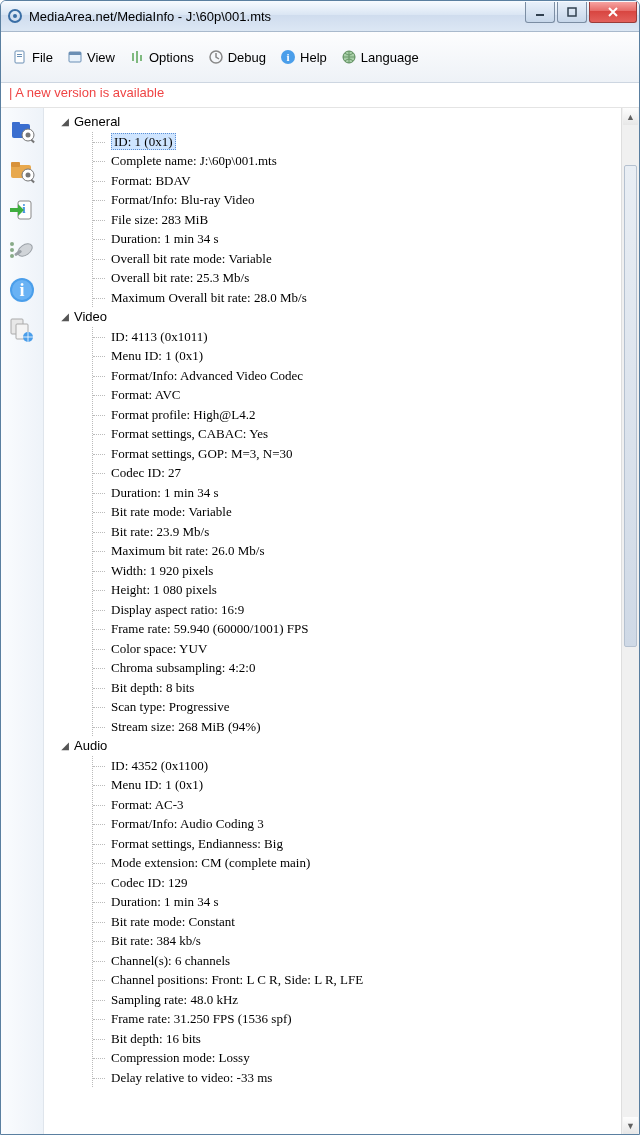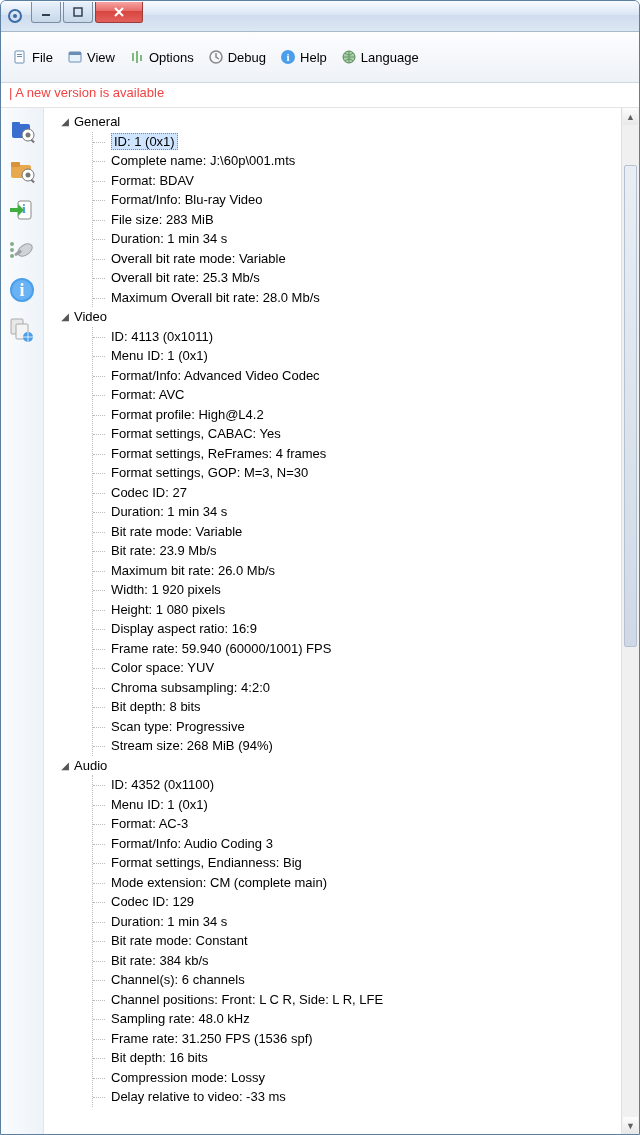--- a/index.html
+++ b/index.html
@@ -16,21 +16,21 @@
 .menuitem{display:flex;align-items:center;gap:4px;padding:2px 5px;border-radius:3px}
 .infobar{height:20px;padding:2px 8px;color:#ef4444;background:#fff;border-bottom:1px solid #e4e4e4}
 .body{flex:1;display:flex;background:#fff;min-height:0}
 .sidebar{width:42px;background:linear-gradient(90deg,#fafcfe,#eef3f9);border-right:1px solid #dfe5ec;display:flex;flex-direction:column;align-items:center;padding-top:6px;gap:8px}
 .sidebtn{width:32px;height:32px;display:flex;align-items:center;justify-content:center;border-radius:3px}
 .content{flex:1;position:relative;overflow:hidden}
 .tree{position:absolute;inset:4px 18px 4px 4px;overflow:auto;font-size:13px;line-height:1.5}
 .group{margin-left:30px}
 .group-head{display:flex;align-items:center;gap:4px;margin-left:-18px}
 .tw{display:inline-block;width:10px;text-align:center;color:#555;font-size:10px}
-.items{margin-left:14px;border-left:1px dotted #bbb;}
+.items{margin-left:14px;border-left:1px dotted #bbb;font-family:Liberation Serif, serif;}
 .item{position:relative;padding-left:18px}
 .item::before{content:"";position:absolute;left:0;top:10px;width:12px;border-top:1px dotted #bbb}
 .item.sel span{background:#cfe5ff;border:1px dotted #5a8fd6;padding:0 2px}
 .vscroll{position:absolute;right:0;top:0;bottom:0;width:17px;background:#f0f0f0;border-left:1px solid #dedede;display:flex;flex-direction:column;align-items:center}
 .vscroll .arrow{width:15px;height:17px;display:flex;align-items:center;justify-content:center;color:#606060;font-size:9px;background:linear-gradient(#fdfdfd,#e7e7e7)}
 .vscroll .track{flex:1;position:relative;width:100%}
 .vscroll .thumb{position:absolute;left:2px;right:2px;top:40px;height:480px;background:linear-gradient(#e9eef4,#cfd9e6);border:1px solid #b5c1d0;border-radius:2px}
 svg{display:block}
 </style>
 </head>
@@ -38,20 +38,21 @@
 
 <div class="window">
 
   <div class="titlebar">
     <span class="icon">
       <svg width="16" height="16">
           <circle cx="8" cy="8" r="6" fill="none" stroke="#3a6ea5" stroke-width="2"></circle>
           <circle cx="8" cy="8" r="2" fill="#3a6ea5"></circle>
         </svg>
     </span>
+    <span class="title">MediaArea.net/MediaInfo - J:\60p\001.mts</span>
     <div class="winbtns">
       <div class="winbtn min">
           <svg width="10" height="10">
             <rect x="1" y="7" width="8" height="2" fill="#30404f"></rect>
           </svg>
         </div>
       <div class="winbtn max">
           <svg width="10" height="10">
             <rect x="1" y="1" width="8" height="8" fill="none" stroke="#30404f" stroke-width="1.5"></rect>
           </svg>
@@ -202,21 +203,20 @@
               <span class="tw">◢</span>
               <span>Video</span>
             </div>
             <div class="items">
               <div class="item"><span>ID: 4113 (0x1011)</span></div>
               <div class="item"><span>Menu ID: 1 (0x1)</span></div>
               <div class="item"><span>Format/Info: Advanced Video Codec</span></div>
               <div class="item"><span>Format: AVC</span></div>
               <div class="item"><span>Format profile: High@L4.2</span></div>
               <div class="item"><span>Format settings, CABAC: Yes</span></div>
-              <div class="item"><span>Format settings, ReFrames: 4 frames</span></div>
               <div class="item"><span>Format settings, GOP: M=3, N=30</span></div>
               <div class="item"><span>Codec ID: 27</span></div>
               <div class="item"><span>Duration: 1 min 34 s</span></div>
               <div class="item"><span>Bit rate mode: Variable</span></div>
               <div class="item"><span>Bit rate: 23.9 Mb/s</span></div>
               <div class="item"><span>Maximum bit rate: 26.0 Mb/s</span></div>
               <div class="item"><span>Width: 1 920 pixels</span></div>
               <div class="item"><span>Height: 1 080 pixels</span></div>
               <div class="item"><span>Display aspect ratio: 16:9</span></div>
               <div class="item"><span>Frame rate: 59.940 (60000/1001) FPS</span></div>

